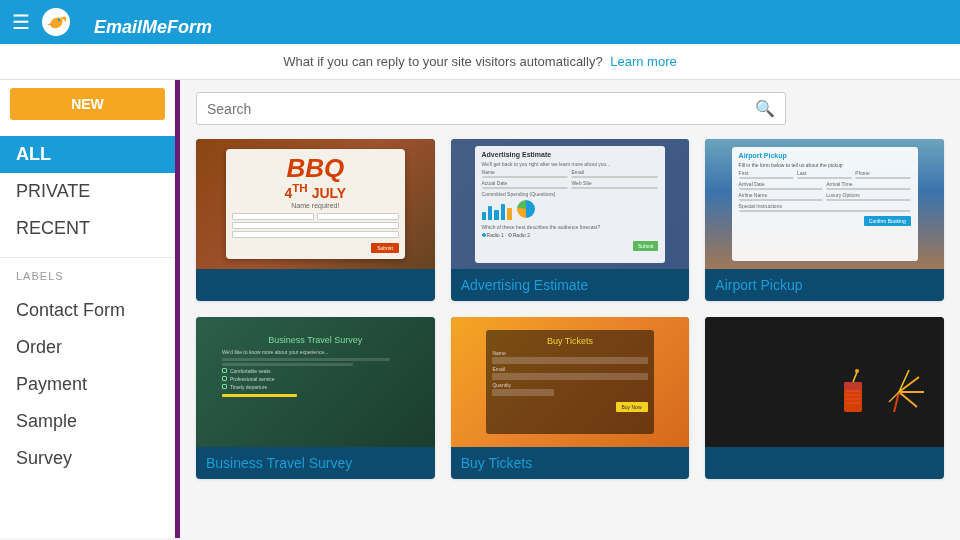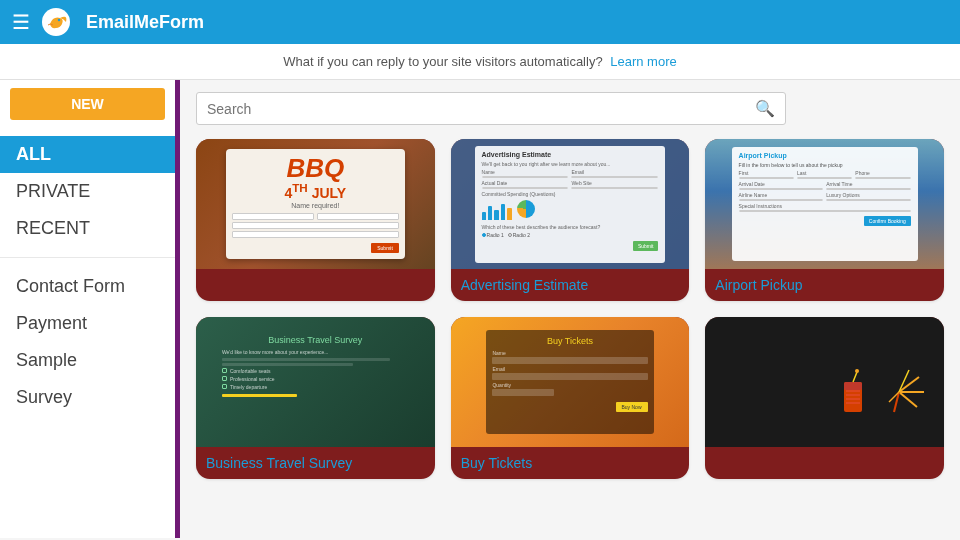--- a/index.html
+++ b/index.html
@@ -112,22 +112,22 @@
       font-size: 16px;
     }
 
     
     .templates-grid {
       display: grid;
       grid-template-columns: repeat(3, 1fr);
       gap: 16px;
     }
     .template-card {
-      background: #7f1d1d;
-      border-radius: 14px;
+      background: #0c4a6e;
+      border-radius: 4px;
       overflow: hidden;
       cursor: pointer;
       box-shadow: 0 1px 3px rgba(0,0,0,0.1);
     }
     .template-thumb {
       width: 100%;
       height: 130px;
       overflow: hidden;
       position: relative;
     }
@@ -419,21 +419,21 @@
       align-items: center;
       justify-content: center;
       position: relative;
     }
   </style>
 </head>
 <body>
 
 <div id="header">
   <span style="color:white;font-size:20px;cursor:pointer;">☰</span>
-  <div style="display:flex;align-items:center;gap:14px;">
+  <div style="display:flex;align-items:flex-end;gap:22px;font-style:italic;">
 
     <svg width="32" height="32" viewBox="0 0 32 32">
       <circle cx="16" cy="16" r="14" fill="white"></circle>
       <path d="M10 18 Q13 10 20 12 Q24 13 22 18 Q20 22 16 22 Q11 23 10 18Z" fill="#f5a623"></path>
       <path d="M20 12 Q28 8 26 16 Q24 13 20 12Z" fill="#f5a623"></path>
       <circle cx="19" cy="14" r="1.2" fill="#1a9cd8"></circle>
       <path d="M8 19 Q10 17 13 19" stroke="#e8832a" stroke-width="1" fill="none"></path>
     </svg>
     <span style="color:white;font-size:18px;font-weight:bold;">EmailMeForm</span>
   </div>
@@ -450,23 +450,25 @@
     <button class="new-btn">NEW</button>
 
     <div class="sidebar-section">
       <div class="sidebar-item active">ALL</div>
       <div class="sidebar-item">PRIVATE</div>
       <div class="sidebar-item">RECENT</div>
     </div>
 
     <hr class="sidebar-divider">
 
+    <div class="sidebar-label">LABELS</div>
 
     <div class="sidebar-section">
       <div class="sidebar-item">Contact Form</div>
+      <div class="sidebar-item">Order</div>
       <div class="sidebar-item">Payment</div>
       <div class="sidebar-item">Sample</div>
       <div class="sidebar-item">Survey</div>
     </div>
   </div>
 
   <div id="main">
 
     <div class="search-bar">
       <input type="text" placeholder="Search" style="">

